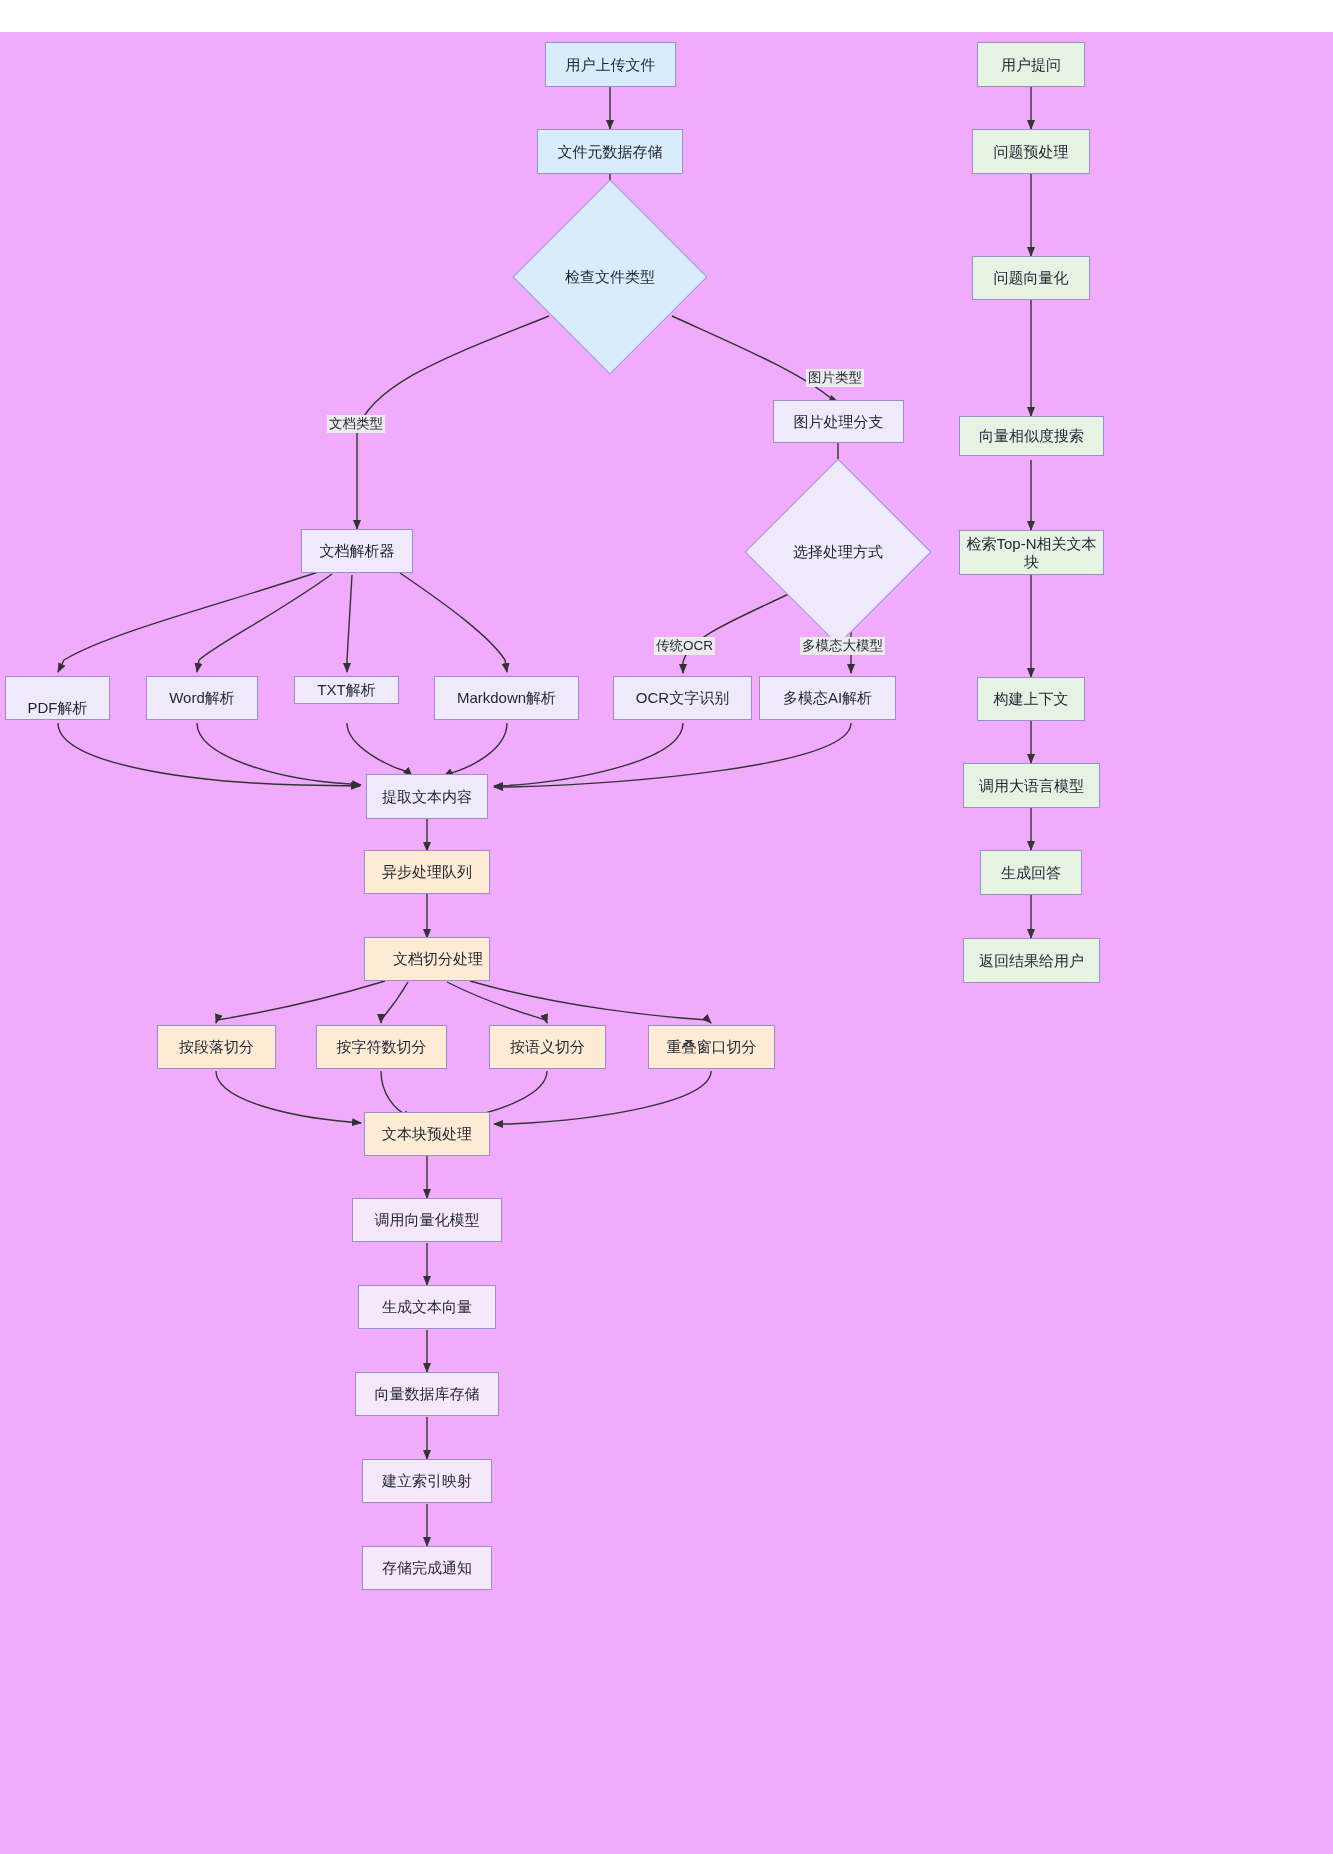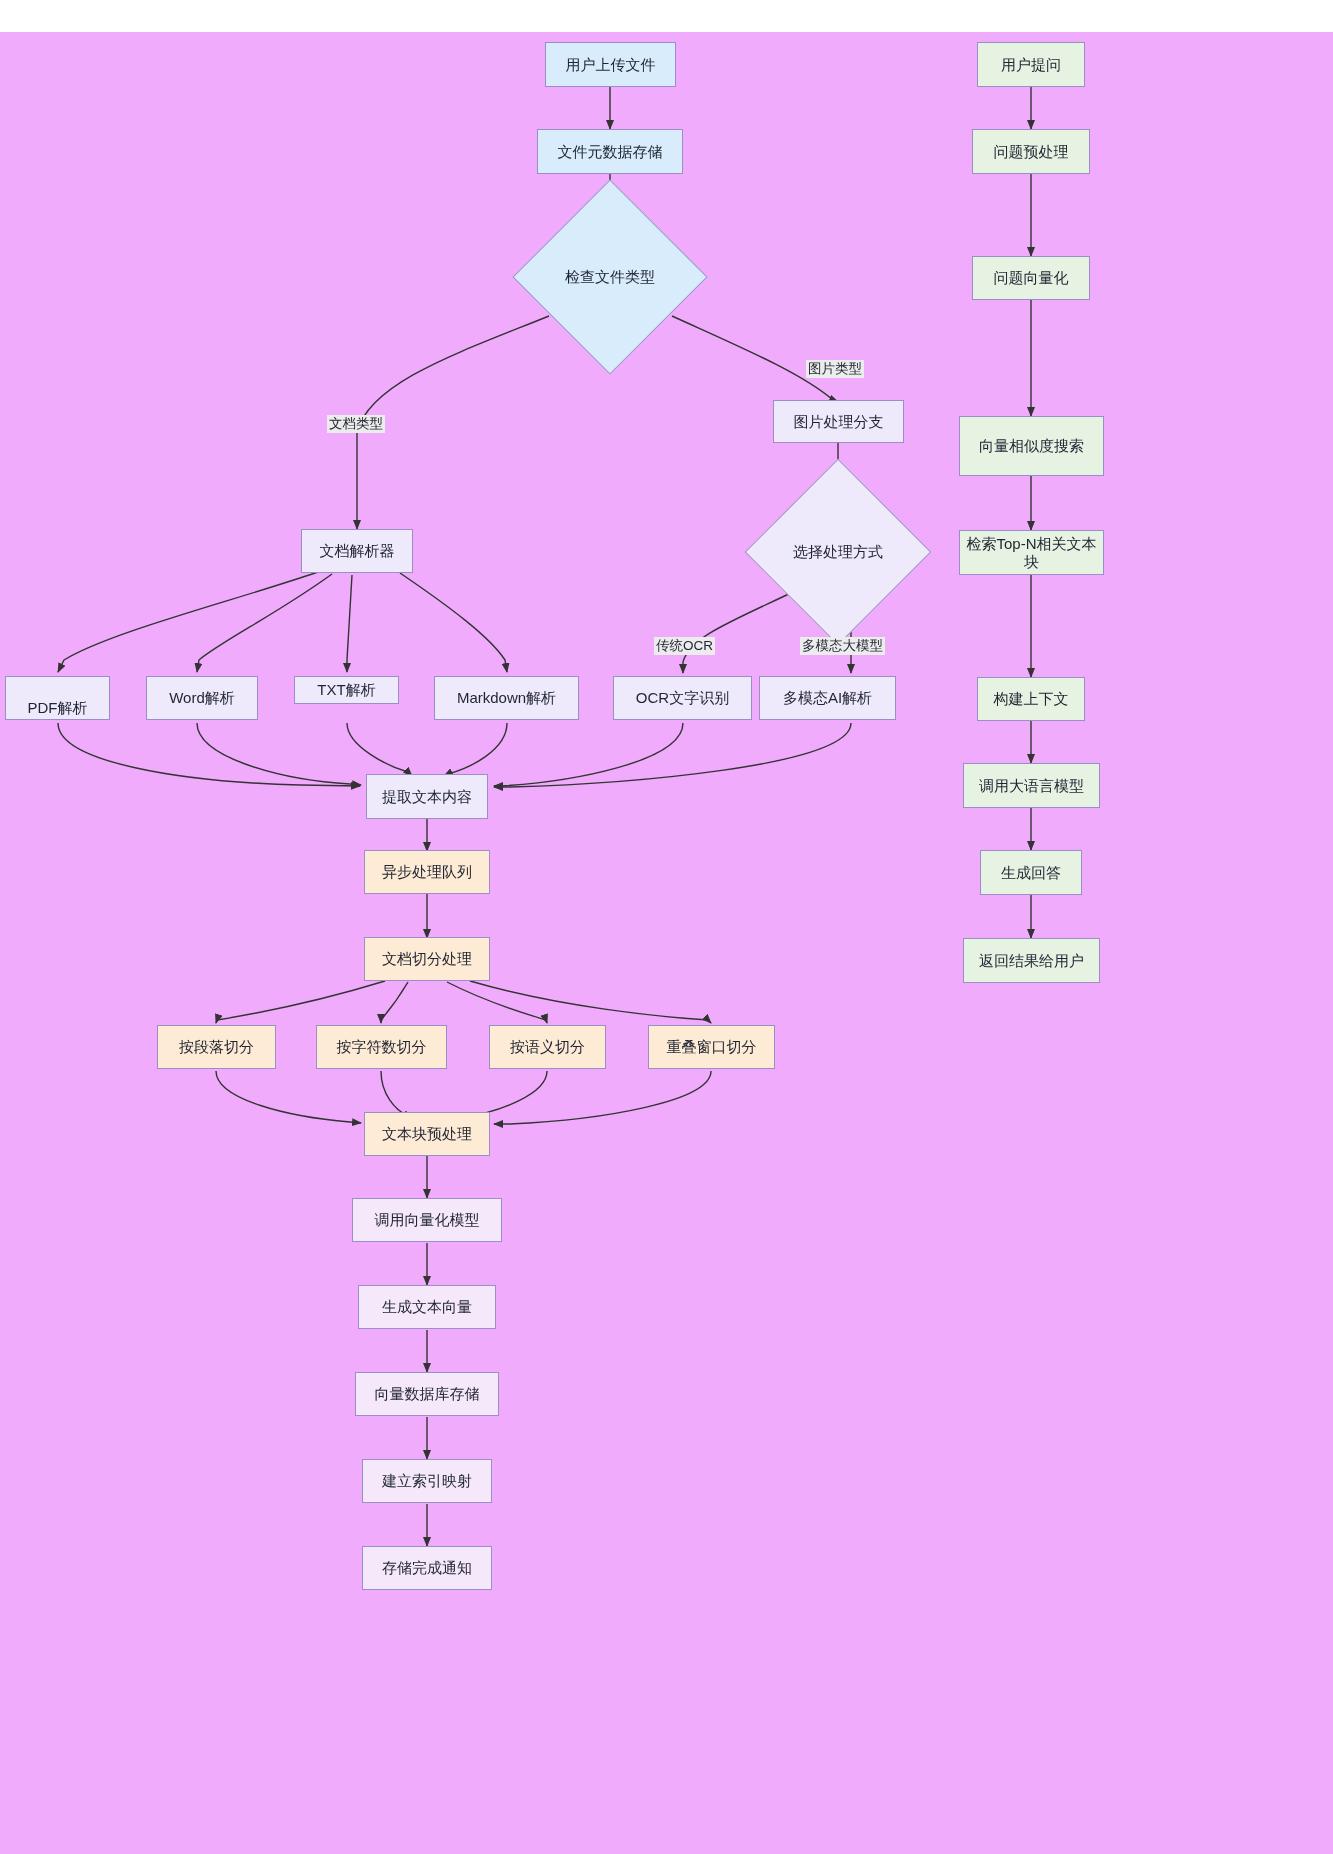--- a/index.html
+++ b/index.html
@@ -107,21 +107,21 @@
 
   <div class="diamond blue" style="left:541px;top:176px;width:138px;height:138px;">
     <div class="dshape"></div>
     <span class="dlabel">检查文件类型</span>
   </div>
 
   <div class="elabel" style="left:327px;top:383px;">
     <span>文档类型</span>
   </div>
 
-  <div class="elabel" style="left:806px;top:328px;">
+  <div class="elabel" style="left:806px;top:337px;">
     <span>图片类型</span>
   </div>
 
   <div class="node purple" style="left:301px;top:497px;width:112px;height:44px;">
     <span>文档解析器</span>
   </div>
 
   <div class="node purple" style="left:773px;top:368px;width:131px;height:43px;">
     <span>图片处理分支</span>
   </div>
@@ -159,21 +159,21 @@
   </div>
 
   <div class="node purple" style="left:366px;top:742px;width:122px;height:45px;">
     <span>提取文本内容</span>
   </div>
 
   <div class="node orange" style="left:364px;top:818px;width:126px;height:44px;">
     <span>异步处理队列</span>
   </div>
 
-  <div class="node orange" style="left:364px;top:905px;width:126px;height:44px;">
+  <div class="node orange" style="left:364px;top:905px;width:126px;height:44px;justify-content:flex-end;">
     <span>文档切分处理</span>
   </div>
 
   <div class="node orange" style="left:157px;top:993px;width:119px;height:44px;">
     <span>按段落切分</span>
   </div>
   <div class="node orange" style="left:316px;top:993px;width:131px;height:44px;">
     <span>按字符数切分</span>
   </div>
   <div class="node orange" style="left:489px;top:993px;width:117px;height:44px;">
@@ -205,21 +205,21 @@
 
   <div class="node green" style="left:977px;top:10px;width:108px;height:45px;">
     <span>用户提问</span>
   </div>
   <div class="node green" style="left:972px;top:97px;width:118px;height:45px;">
     <span>问题预处理</span>
   </div>
   <div class="node green" style="left:972px;top:224px;width:118px;height:44px;">
     <span>问题向量化</span>
   </div>
-  <div class="node green" style="left:959px;top:384px;width:145px;height:60px;">
+  <div class="node green" style="left:959px;top:384px;width:145px;height:40px;">
     <span>向量相似度搜索</span>
   </div>
   <div class="node green" style="left:959px;top:498px;width:145px;height:45px;">
     <span>检索Top-N相关文本块</span>
   </div>
   <div class="node green" style="left:977px;top:645px;width:108px;height:44px;">
     <span>构建上下文</span>
   </div>
   <div class="node green" style="left:963px;top:731px;width:137px;height:45px;">
     <span>调用大语言模型</span>

